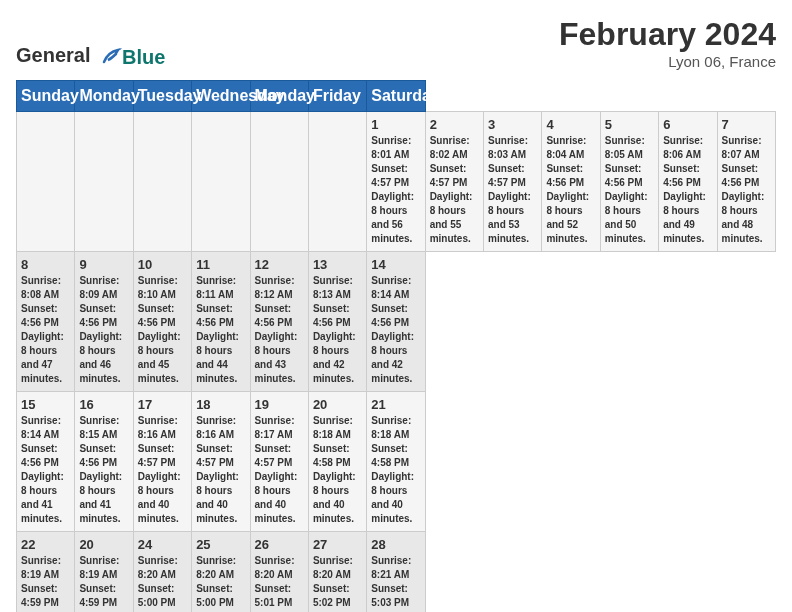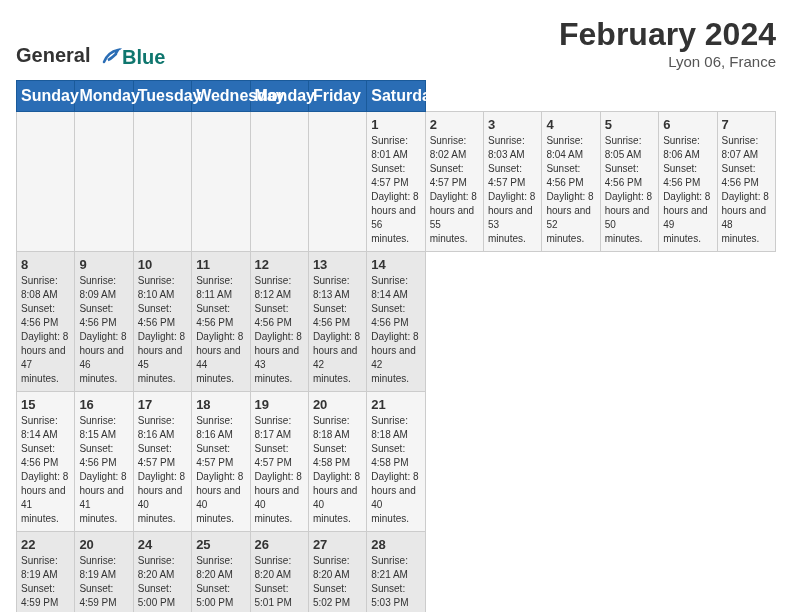--- a/index.html
+++ b/index.html
@@ -63,20 +63,21 @@
     }
     .day-num {
       font-size: 13px;
       font-weight: bold;
       display: block;
       margin-bottom: 2px;
     }
     .day-info {
       font-size: 10px;
       line-height: 1.4;
+      font-weight: bold;
     }
     td.empty {
       background-color: #e8e8e8;
     }
   </style>
 </head>
 <body>
 
 <div class="header">
   <div class="logo">

